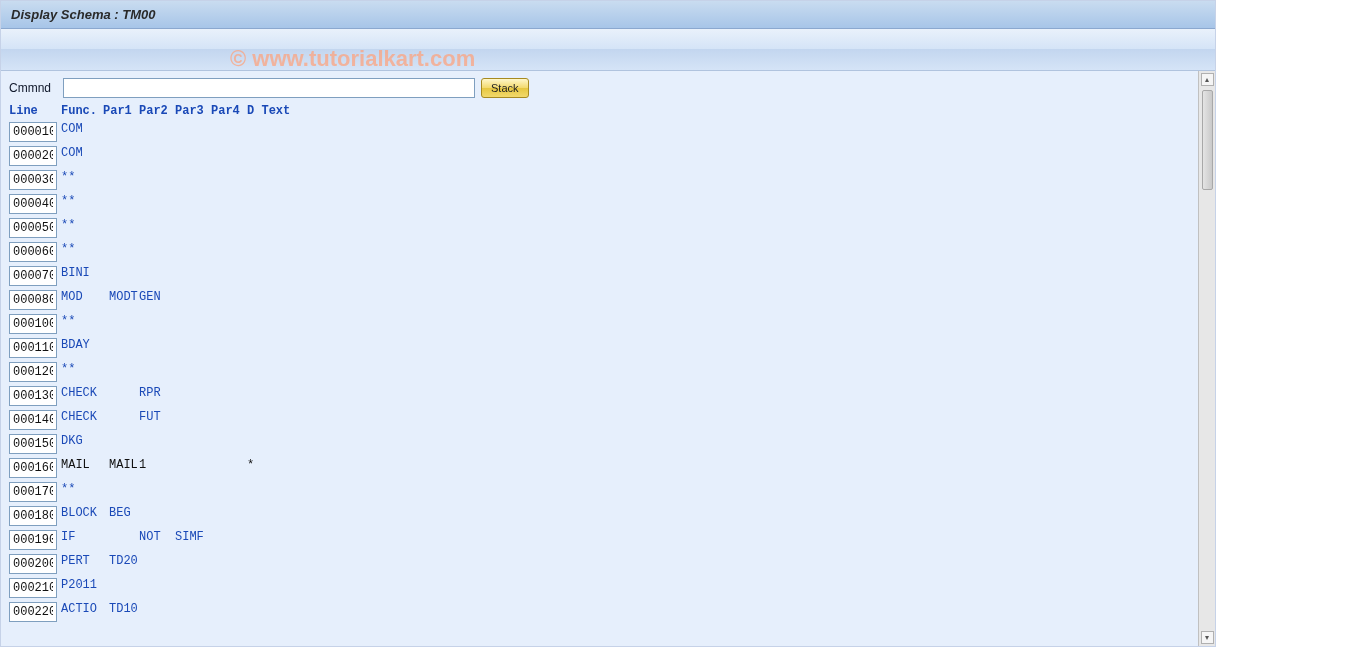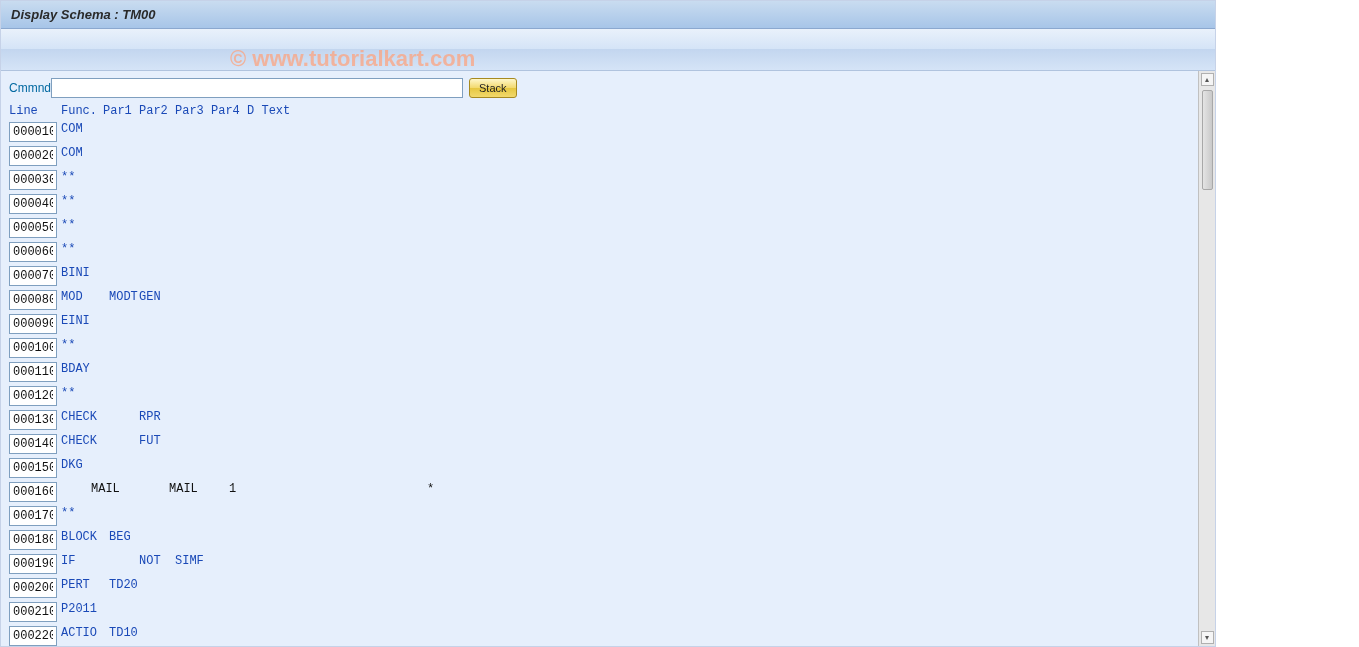--- a/index.html
+++ b/index.html
@@ -98,23 +98,23 @@
     align-items: center;
   }
 
   .cmdrow {
     display: flex;
     align-items: center;
     margin-bottom: 4px;
     height: 22px;
   }
   .cmd-label {
-    color: #0369a1;
-    font-size: 12px;
-    margin-right: 0;
+    color: #0f172a;
+    font-size: 12px;
+    margin-right: 12px;
   }
   .cmd-input {
     height: 20px;
     width: 412px;
     background: #fff;
     border: 1px solid #7f9fbf;
     margin-right: 6px;
     padding: 0 3px;
     font-size: 12px;
   }
@@ -130,20 +130,21 @@
   }
 
   .hdr-row {
     color: #1a49b7;
     font-family: "Courier New", monospace;
     font-size: 12px;
     line-height: 16px;
     white-space: pre;
     margin-bottom: 3px;
     display: flex;
+    font-weight: bold;
   }
   .hdr-line   { width: 52px; }
   .hdr-func   { width: 42px; }
   .hdr-rest   { }
 
   .row {
     display: flex;
     align-items: flex-start;
     height: 24px;
     font-family: "Courier New", monospace;
@@ -163,21 +164,21 @@
     color: #111;
     margin-right: 4px;
   }
   .cell-func { display: inline-block; width: 42px; }
   .cell-par1 { display: inline-block; width: 36px; padding-left: 6px; }
   .cell-par2 { display: inline-block; width: 36px; }
   .cell-par3 { display: inline-block; width: 36px; }
   .cell-par4 { display: inline-block; width: 36px; }
   .cell-d    { display: inline-block; width: 12px; }
   .cell-text { display: inline-block; }
-  .black { color: #111; gap: 30px; }
+  .black { color: #111; }
 
 </style>
 </head>
 <body>
 
 <div class="outer">
 
   <div class="titlebar">
     <span>Display Schema : TM00</span>
   </div>
@@ -202,21 +203,20 @@
 
       <div id="rows">
           <div class="row"><input type="text" class="line-box" value="000010" style=""><span class="cell-func">COM  </span><span class="cell-par1">    </span><span class="cell-par2">    </span><span class="cell-par3">    </span><span class="cell-par4">    </span><span class="cell-d"> </span><span class="cell-text"></span></div>
           <div class="row"><input type="text" class="line-box" value="000020" style=""><span class="cell-func">COM  </span><span class="cell-par1">    </span><span class="cell-par2">    </span><span class="cell-par3">    </span><span class="cell-par4">    </span><span class="cell-d"> </span><span class="cell-text"></span></div>
           <div class="row"><input type="text" class="line-box" value="000030" style=""><span class="cell-func">**   </span><span class="cell-par1">    </span><span class="cell-par2">    </span><span class="cell-par3">    </span><span class="cell-par4">    </span><span class="cell-d"> </span><span class="cell-text"></span></div>
           <div class="row"><input type="text" class="line-box" value="000040" style=""><span class="cell-func">**   </span><span class="cell-par1">    </span><span class="cell-par2">    </span><span class="cell-par3">    </span><span class="cell-par4">    </span><span class="cell-d"> </span><span class="cell-text"></span></div>
           <div class="row"><input type="text" class="line-box" value="000050" style=""><span class="cell-func">**   </span><span class="cell-par1">    </span><span class="cell-par2">    </span><span class="cell-par3">    </span><span class="cell-par4">    </span><span class="cell-d"> </span><span class="cell-text"></span></div>
           <div class="row"><input type="text" class="line-box" value="000060" style=""><span class="cell-func">**   </span><span class="cell-par1">    </span><span class="cell-par2">    </span><span class="cell-par3">    </span><span class="cell-par4">    </span><span class="cell-d"> </span><span class="cell-text"></span></div>
           <div class="row"><input type="text" class="line-box" value="000070" style=""><span class="cell-func">BINI </span><span class="cell-par1">    </span><span class="cell-par2">    </span><span class="cell-par3">    </span><span class="cell-par4">    </span><span class="cell-d"> </span><span class="cell-text"></span></div>
           <div class="row"><input type="text" class="line-box" value="000080" style=""><span class="cell-func">MOD  </span><span class="cell-par1">MODT</span><span class="cell-par2">GEN </span><span class="cell-par3">    </span><span class="cell-par4">    </span><span class="cell-d"> </span><span class="cell-text"></span></div>
-          <div class="row"><input type="text" class="line-box" value="000090" style=""><span class="cell-func">EINI </span><span class="cell-par1">    </span><span class="cell-par2">    </span><span class="cell-par3">    </span><span class="cell-par4">    </span><span class="cell-d"> </span><span class="cell-text"></span></div>
           <div class="row"><input type="text" class="line-box" value="000100" style=""><span class="cell-func">**   </span><span class="cell-par1">    </span><span class="cell-par2">    </span><span class="cell-par3">    </span><span class="cell-par4">    </span><span class="cell-d"> </span><span class="cell-text"></span></div>
           <div class="row"><input type="text" class="line-box" value="000110" style=""><span class="cell-func">BDAY </span><span class="cell-par1">    </span><span class="cell-par2">    </span><span class="cell-par3">    </span><span class="cell-par4">    </span><span class="cell-d"> </span><span class="cell-text"></span></div>
           <div class="row"><input type="text" class="line-box" value="000120" style=""><span class="cell-func">**   </span><span class="cell-par1">    </span><span class="cell-par2">    </span><span class="cell-par3">    </span><span class="cell-par4">    </span><span class="cell-d"> </span><span class="cell-text"></span></div>
           <div class="row"><input type="text" class="line-box" value="000130" style=""><span class="cell-func">CHECK</span><span class="cell-par1">    </span><span class="cell-par2">RPR </span><span class="cell-par3">    </span><span class="cell-par4">    </span><span class="cell-d"> </span><span class="cell-text"></span></div>
           <div class="row"><input type="text" class="line-box" value="000140" style=""><span class="cell-func">CHECK</span><span class="cell-par1">    </span><span class="cell-par2">FUT </span><span class="cell-par3">    </span><span class="cell-par4">    </span><span class="cell-d"> </span><span class="cell-text"></span></div>
           <div class="row"><input type="text" class="line-box" value="000150" style=""><span class="cell-func">DKG  </span><span class="cell-par1">    </span><span class="cell-par2">    </span><span class="cell-par3">    </span><span class="cell-par4">    </span><span class="cell-d"> </span><span class="cell-text"></span></div>
           <div class="row black"><input type="text" class="line-box" value="000160" style=""><span class="cell-func">MAIL </span><span class="cell-par1">MAIL</span><span class="cell-par2">1   </span><span class="cell-par3">    </span><span class="cell-par4">    </span><span class="cell-d">*</span><span class="cell-text"></span></div>
           <div class="row"><input type="text" class="line-box" value="000170" style=""><span class="cell-func">**   </span><span class="cell-par1">    </span><span class="cell-par2">    </span><span class="cell-par3">    </span><span class="cell-par4">    </span><span class="cell-d"> </span><span class="cell-text"></span></div>
           <div class="row"><input type="text" class="line-box" value="000180" style=""><span class="cell-func">BLOCK</span><span class="cell-par1">BEG </span><span class="cell-par2">    </span><span class="cell-par3">    </span><span class="cell-par4">    </span><span class="cell-d"> </span><span class="cell-text"></span></div>
           <div class="row"><input type="text" class="line-box" value="000190" style=""><span class="cell-func">IF   </span><span class="cell-par1">    </span><span class="cell-par2">NOT </span><span class="cell-par3">SIMF</span><span class="cell-par4">    </span><span class="cell-d"> </span><span class="cell-text"></span></div>

